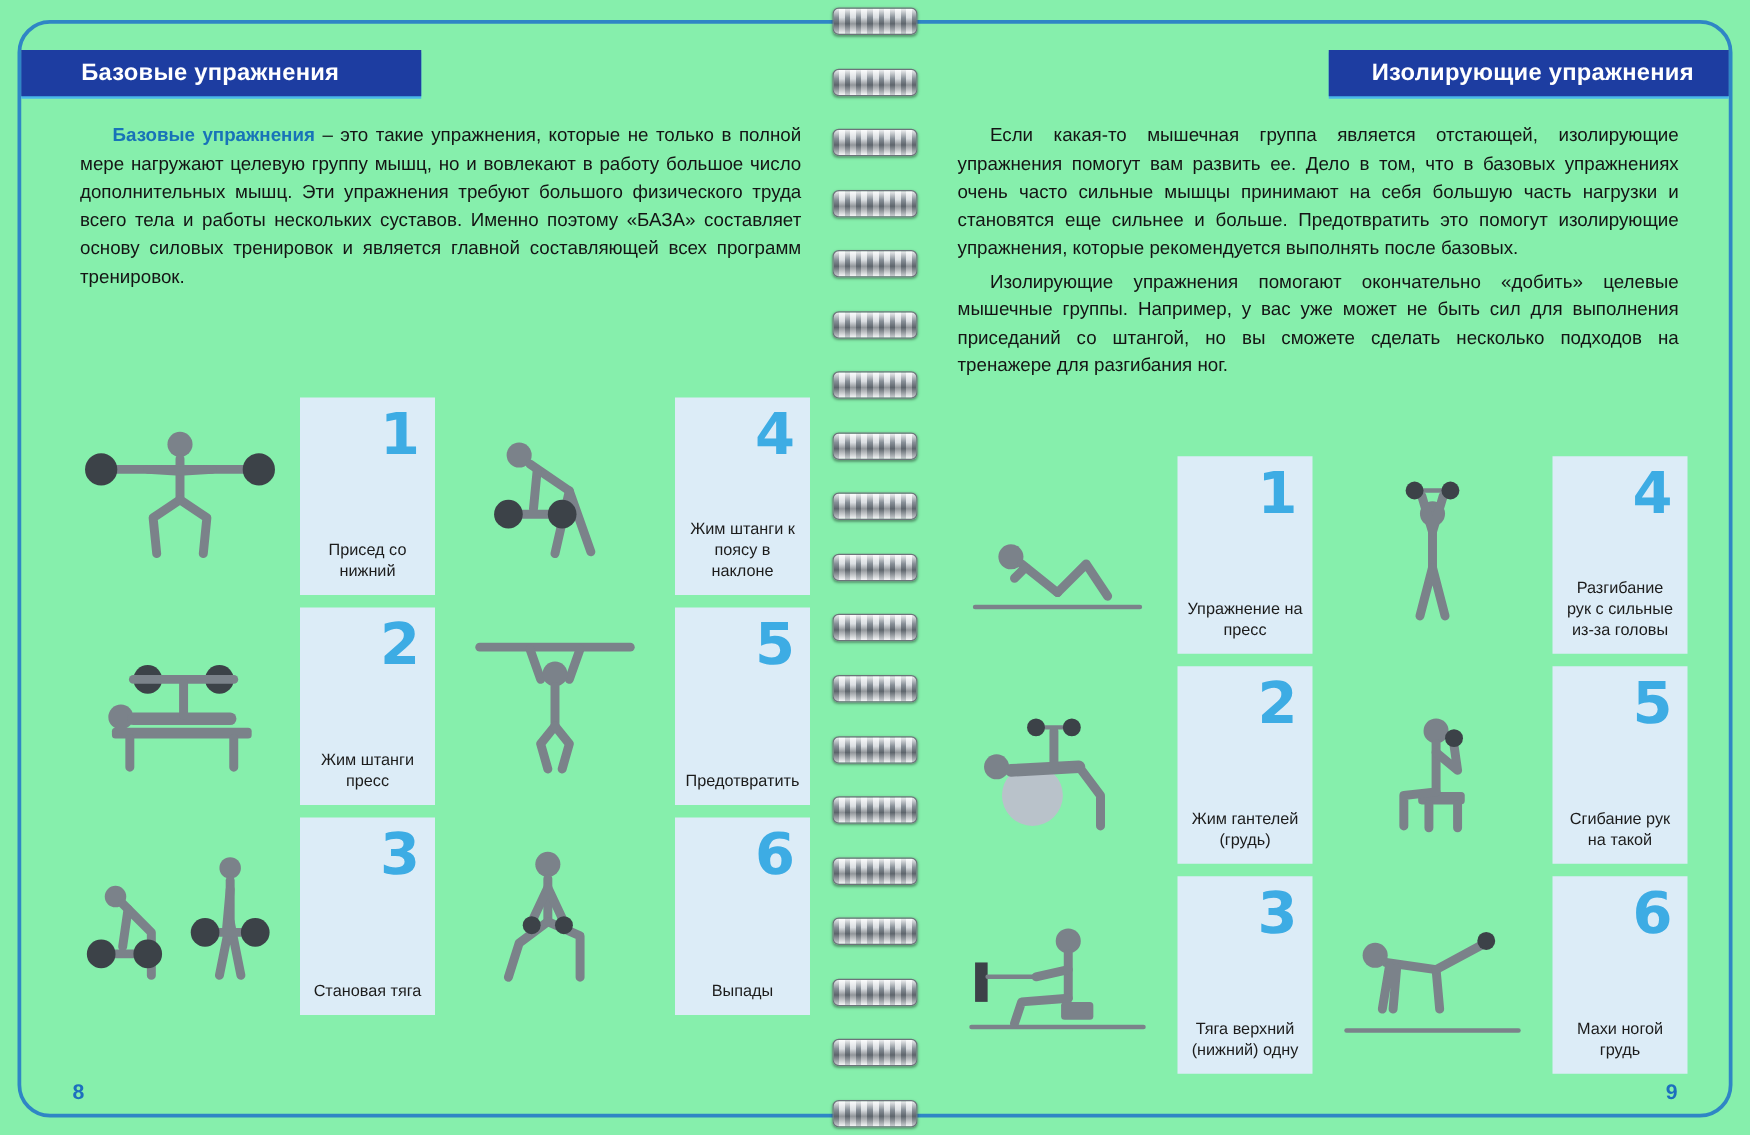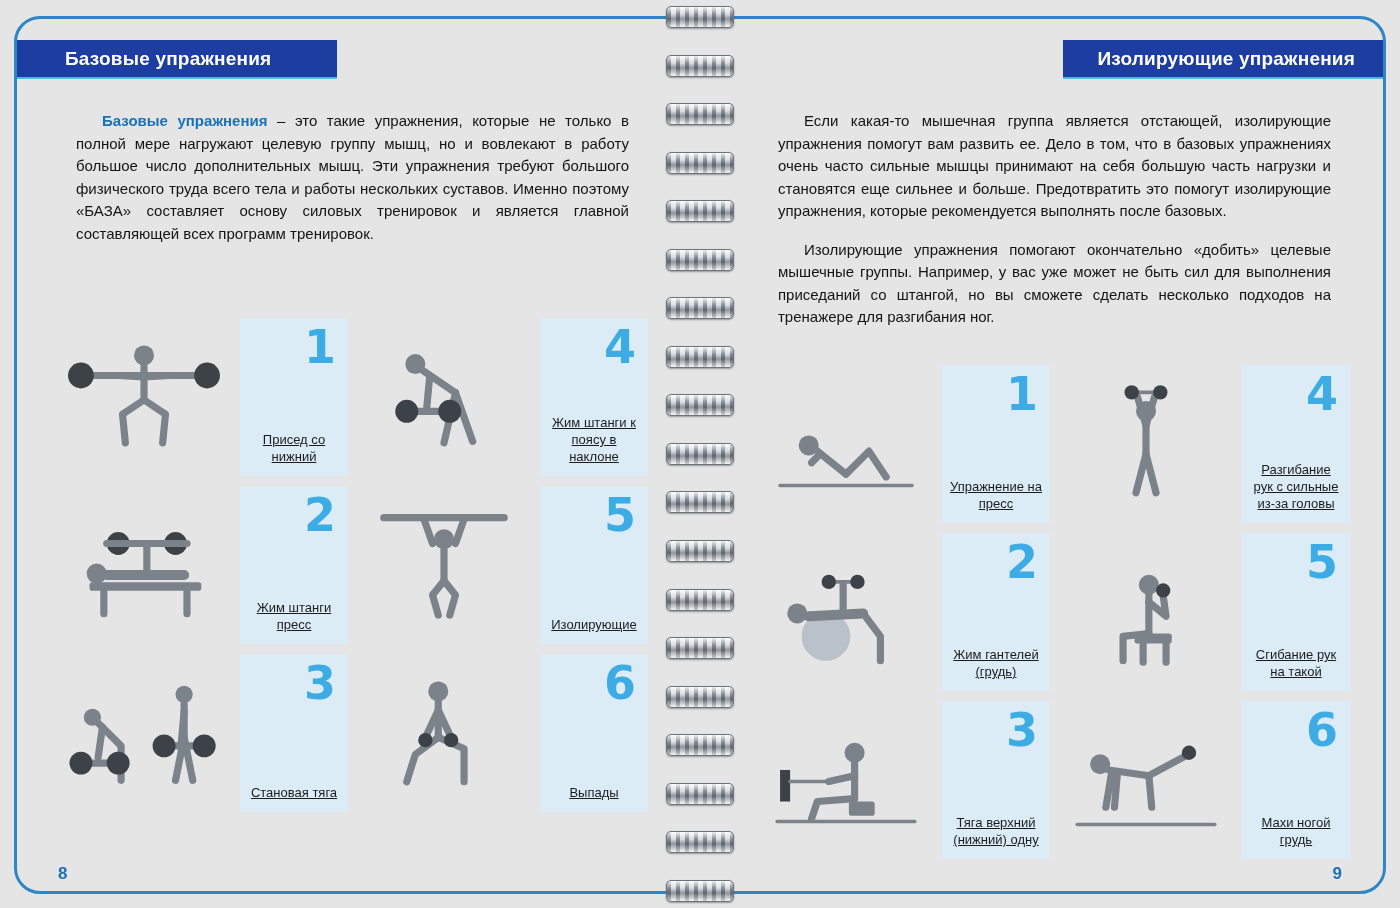--- a/index.html
+++ b/index.html
@@ -1,51 +1,51 @@
 <!DOCTYPE html>
 <html><head>
 <meta charset="utf-8">
 <style>
   html,body { margin:0; padding:0; background:#ffffff; }
   body { font-family:"Liberation Sans", sans-serif; color:#141414; }
-  .spread { position:relative; width:1400px; height:908px; background:#e5e5e5; overflow:hidden; }
+  .spread { position:relative; width:1400px; height:908px; background:#86efac; overflow:hidden; }
 
   .frame { position:absolute; left:14px; top:16px; right:14px; bottom:14px;
            border:3px solid #2f86c5; border-radius:26px; pointer-events:none; }
 
   .header-bar { position:absolute; top:40px; height:37px; background:#1d3da1;
                 display:flex; align-items:center; color:#ffffff; font-weight:bold;
                 font-size:19px; letter-spacing:.2px; z-index:4;
                 box-shadow:0 2px 0 #49b8ea; }
   .header-left { left:17px; width:272px; padding-left:48px; }
   .header-right { right:17px; width:292px; padding-right:28px; justify-content:flex-end; }
 
   .page-content { position:absolute; width:585px; }
   .left-content { left:60px; top:94px; }
   .right-content { left:762px; top:94px; }
 
-  .intro p { margin:16px; text-indent:26px; font-size:15px; line-height:1.5;
+  .intro p { margin:4px; text-indent:26px; font-size:15px; line-height:1.5;
              text-align:justify; }
   .lead { font-weight:bold; color:#1873b8; }
 
   .ex-grid { position:absolute; width:588px; display:grid;
              grid-template-columns:1fr 108px 1fr 108px;
              column-gap:10px; row-gap:10px; grid-auto-rows:158px; }
   .left-grid { left:58px; top:318px; }
   .right-grid { left:760px; top:365px; }
 
   .fig-cell { display:flex; align-items:center; justify-content:center; }
   .fig-cell svg { width:172px; height:132px; }
 
   .num-box { background:#dcecf7; display:flex; flex-direction:column;
              padding:8px 8px 10px; box-sizing:border-box; }
   .digit { font-size:46px; font-weight:bold; color:#3dace4; text-align:right;
            line-height:.95; padding-right:4px; font-family:"DejaVu Sans", sans-serif; }
   .ex-label { margin-top:auto; text-align:center; font-size:13px; line-height:1.3;
-              color:#1c1c1c;text-decoration:underline; }
+              color:#1c1c1c; }
 
   .page-num { position:absolute; bottom:24px; font-size:17px; font-weight:bold;
               color:#1d6fbe; z-index:4; }
   .page-num-left { left:58px; }
   .page-num-right { right:58px; }
 
   .spiral { position:absolute; left:662px; top:6px; width:76px; height:896px;
             display:flex; flex-direction:column; justify-content:space-between;
             align-items:center; z-index:10; }
   .ring { width:66px; height:20px; border-radius:5px; border:1px solid #6c737a;
@@ -147,21 +147,21 @@
         <path d="M46 13 L52 30 M74 13 L68 30"></path>
         <circle class="fill" cx="60" cy="27" r="7"></circle>
         <path d="M60 34 L60 56"></path>
         <path d="M60 56 L52 66 L56 80"></path>
             <path d="M60 56 L68 66 L64 80"></path>
       </g>
         </svg>
     </div>
     <div class="num-box">
       <div class="digit">5</div>
-      <div class="ex-label">Изолирующие</div>
+      <div class="ex-label">Предотвратить</div>
     </div>
 
     <div class="fig-cell">
       <svg viewBox="0 0 120 90">
           <g class="ill">
         <circle class="fill" cx="24" cy="34" r="6"></circle>
         <path d="M28 38 L44 54 L44 78"></path>
             <path d="M31 41 L28 62"></path>
         <line x1="14" y1="66" x2="44" y2="66"></line>
         <circle class="dark" cx="16" cy="66" r="8"></circle>

